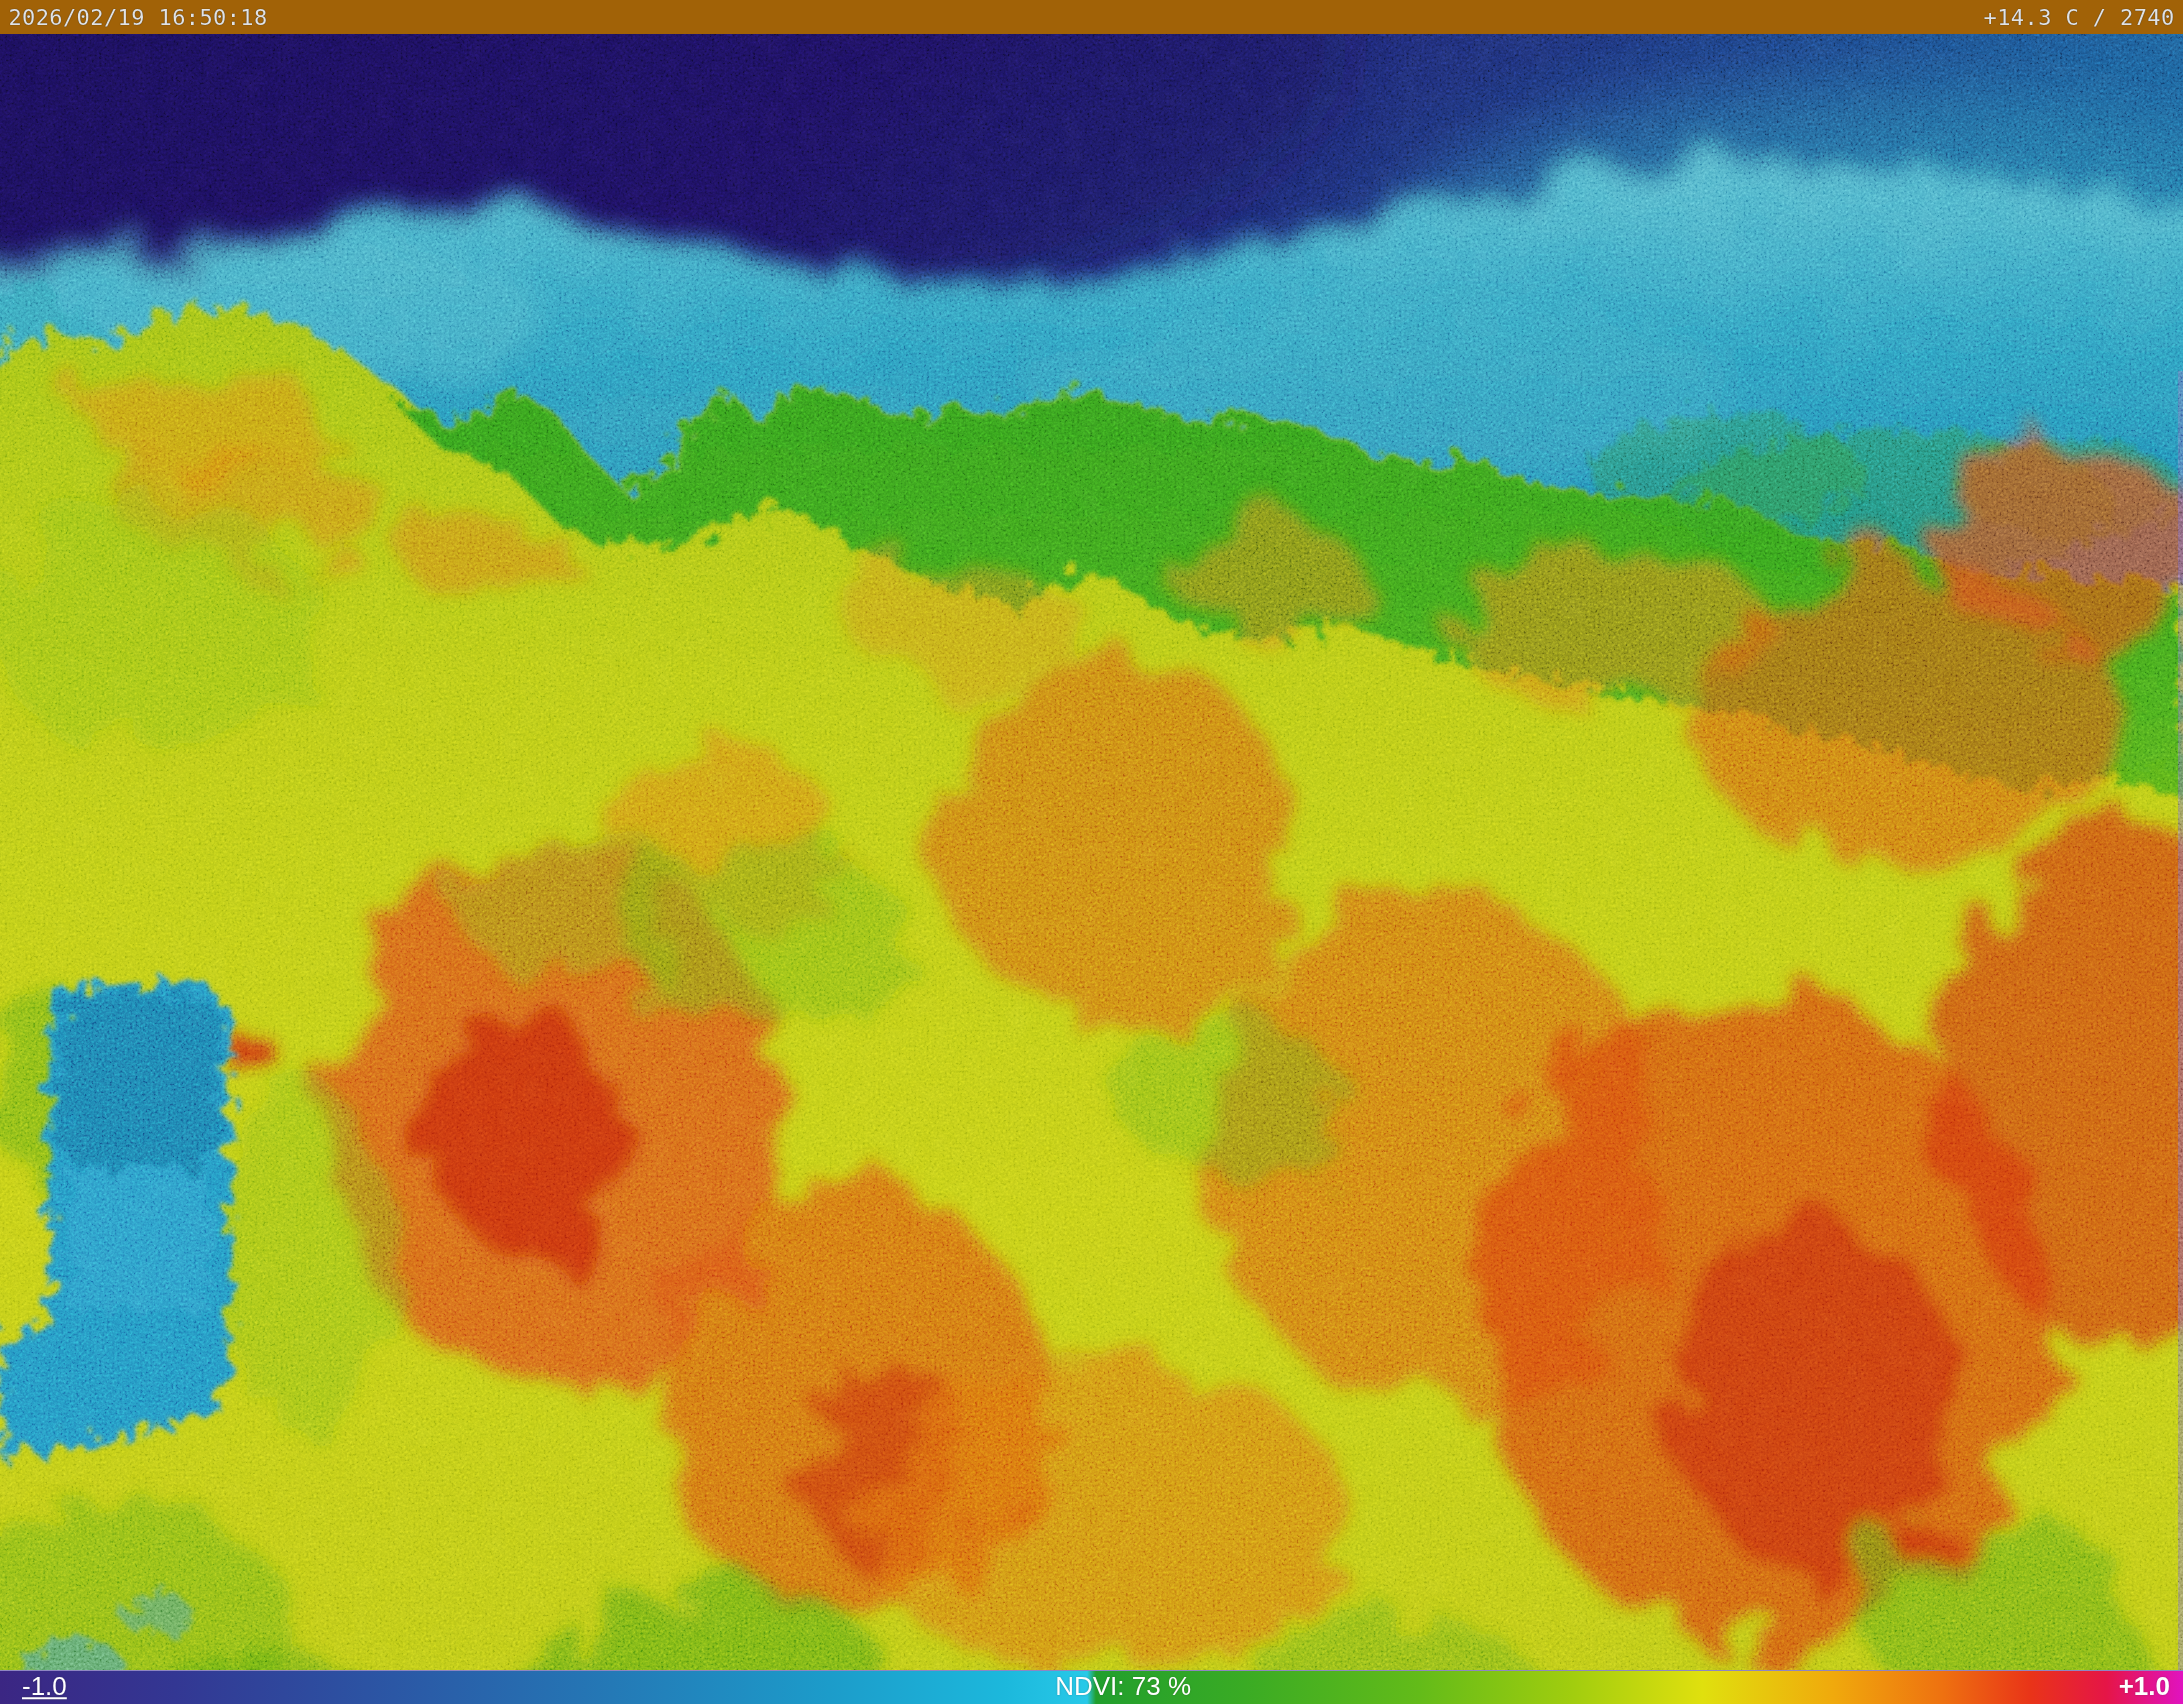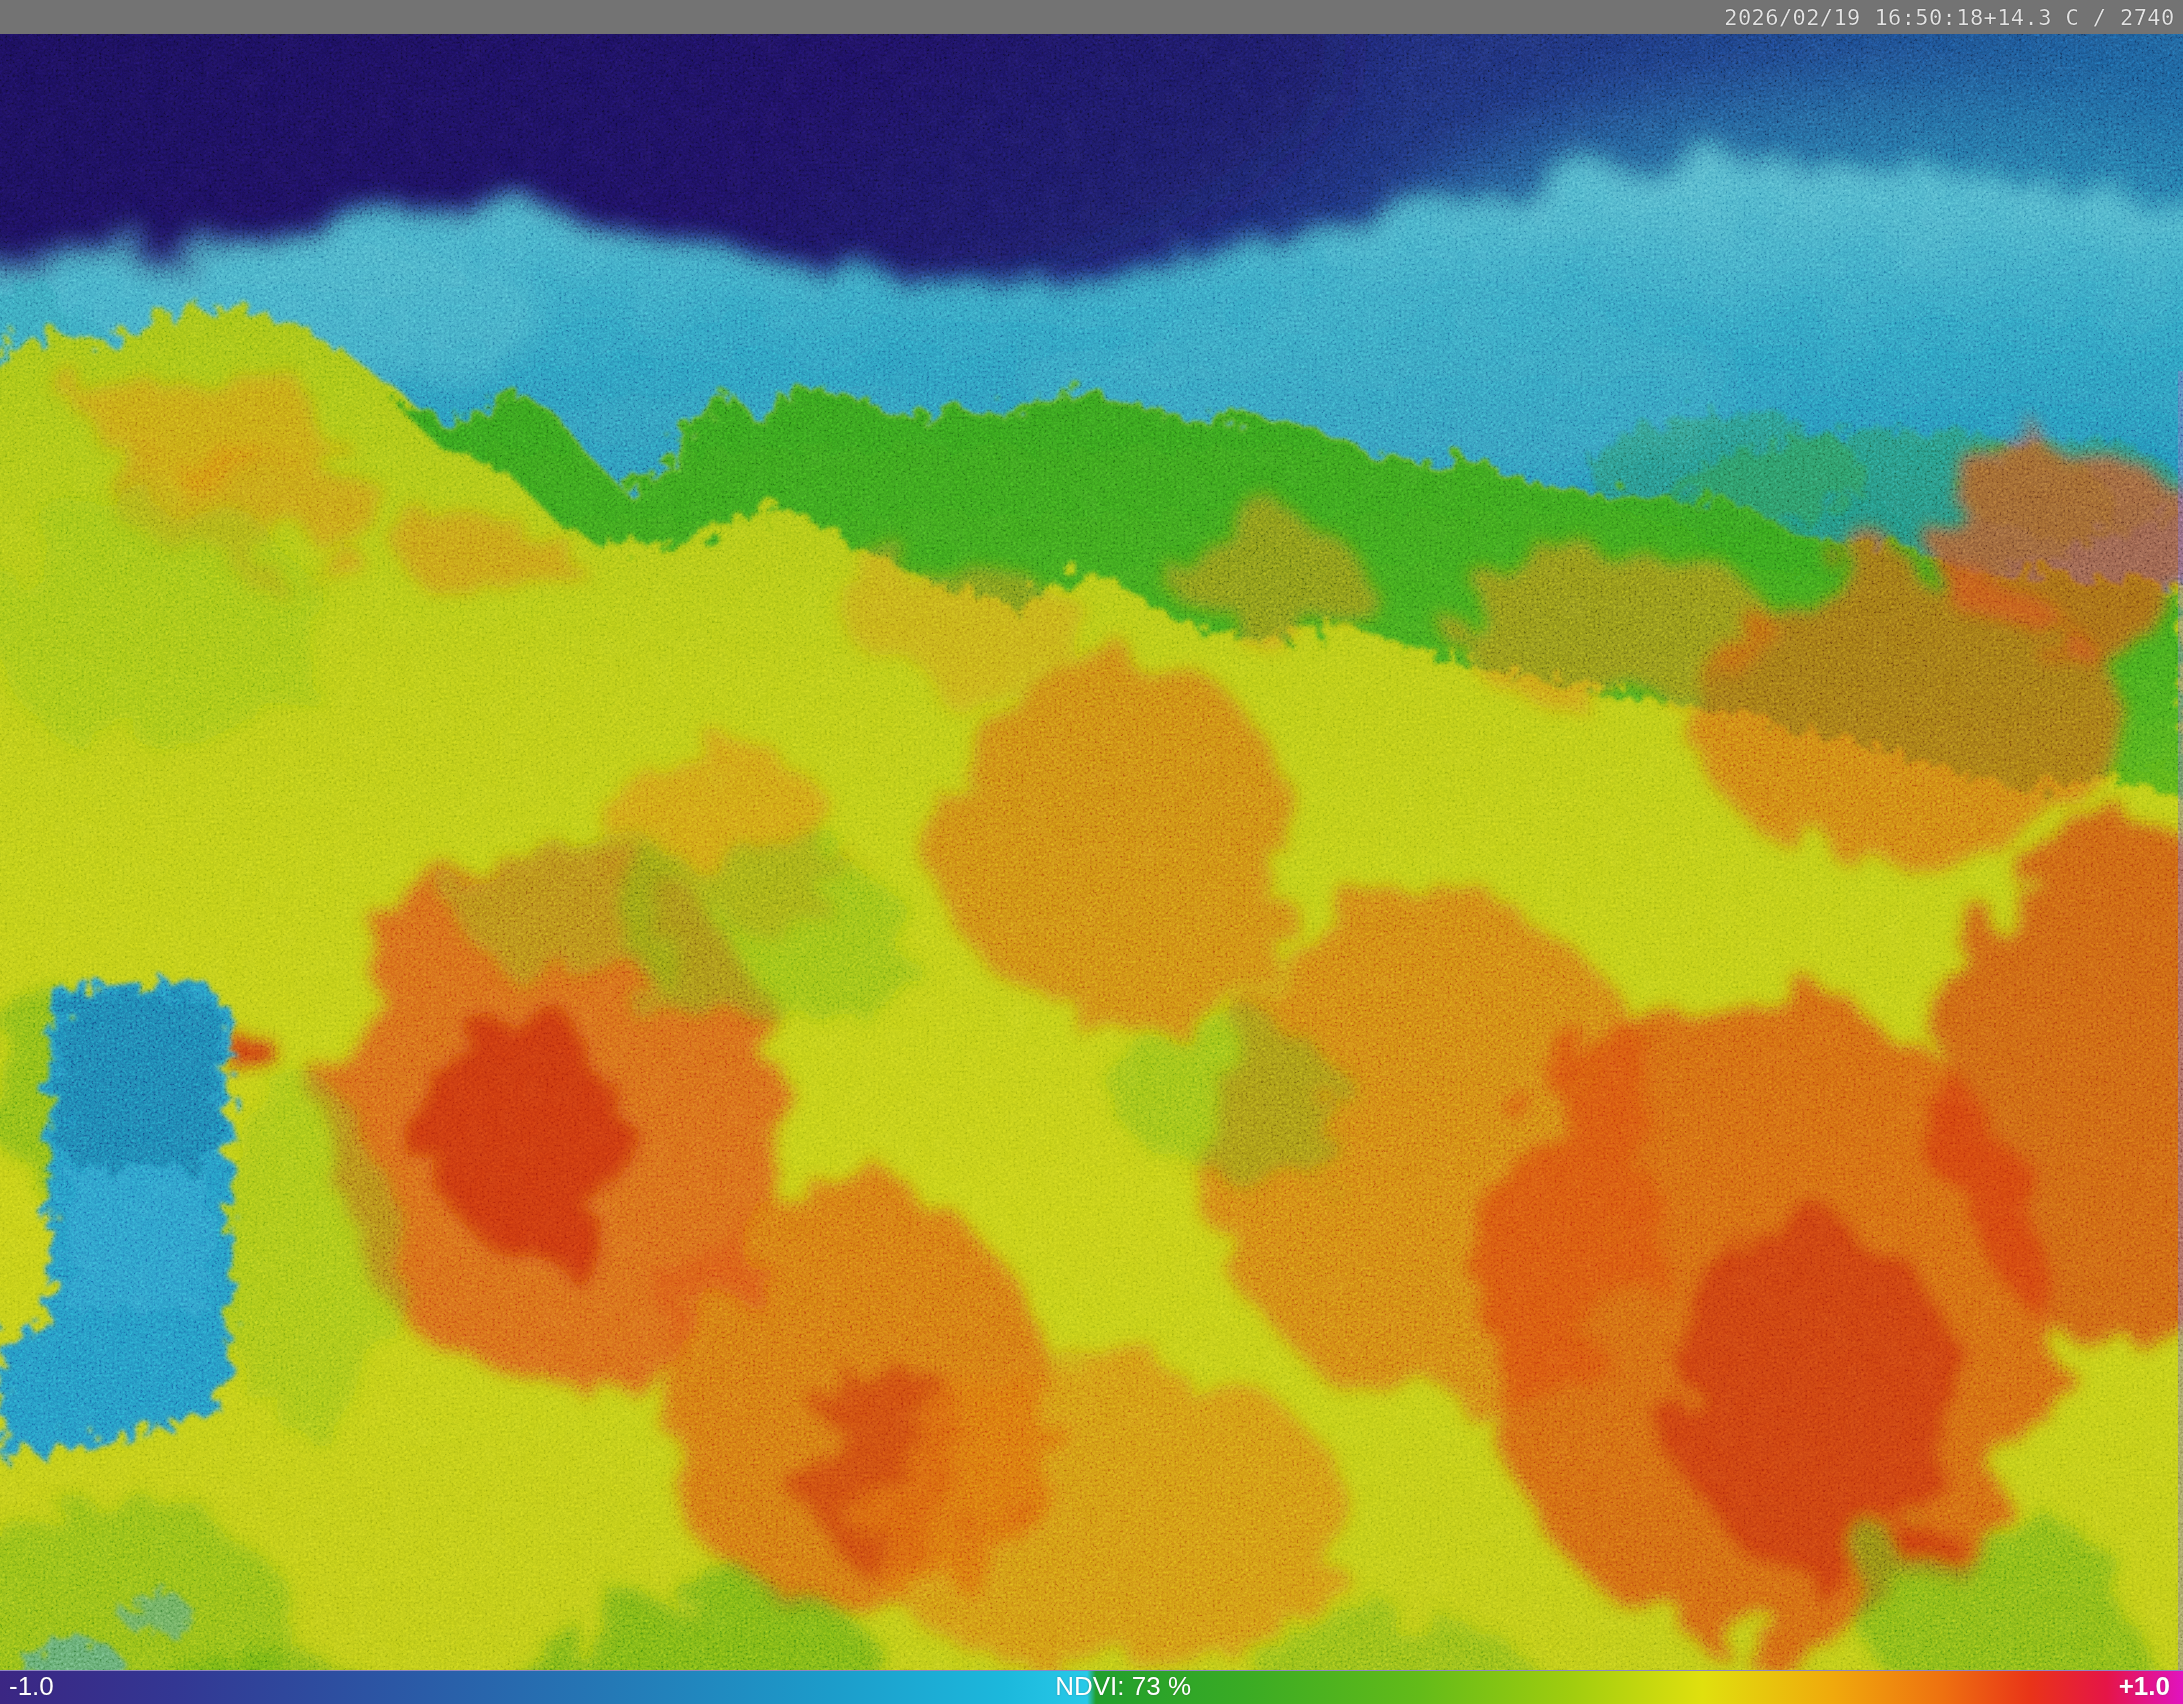--- a/index.html
+++ b/index.html
@@ -3,21 +3,21 @@
 <meta charset="utf-8">
 <style>
   html,body{margin:0;padding:0;background:#000;}
   .screen{
     position:relative;width:2183px;height:1705px;overflow:hidden;
     background:#0d0d10;font-family:"Liberation Sans",sans-serif;
   }
   
   .topbar{
     position:absolute;top:0;left:0;width:2183px;height:34px;
-    background:#737373;display:flex;justify-content:flex-end;align-items:center;
+    background:#a16207;display:flex;justify-content:space-between;align-items:center;
     box-sizing:border-box;padding:0 8.4px;z-index:5;
   }
   .osd-text{
     color:#e2e2e2;font-family:"DejaVu Sans Mono",monospace;
     font-size:22px;font-weight:400;white-space:pre;letter-spacing:0.4px;
     text-shadow:0 0 0.8px #000;
   }
   
   .scene{position:absolute;top:34px;left:0;width:2183px;height:1637px;overflow:hidden;background:#b8c715;}
   .scene svg{display:block;width:100%;height:100%;}
@@ -25,21 +25,21 @@
   .colorbar{
     position:absolute;left:0;top:1670px;width:2183px;height:35px;z-index:5;
     border-top:1.7px solid #8e86c2;box-sizing:border-box;
   }
   .colorbar .grad{position:absolute;left:0;top:0;width:100%;height:100%;}
   .cb-label{
     position:absolute;top:50%;transform:translateY(-54%);
     color:#fff;font-size:26px;font-family:"Liberation Sans",sans-serif;
     text-shadow:0 0 1.7px rgba(40,40,40,.35);white-space:pre;
   }
-  .cb-min{left:9px;}
+  .cb-min{left:22px;text-decoration:underline;}
   .cb-center{left:51.45%;transform:translate(-50%,-54%);}
   .cb-max{right:13px;font-weight:bold;}
 </style>
 </head>
 <body>
 
 <div class="screen">
 
   <div class="topbar">
     <span class="osd-text">2026/02/19 16:50:18</span>

